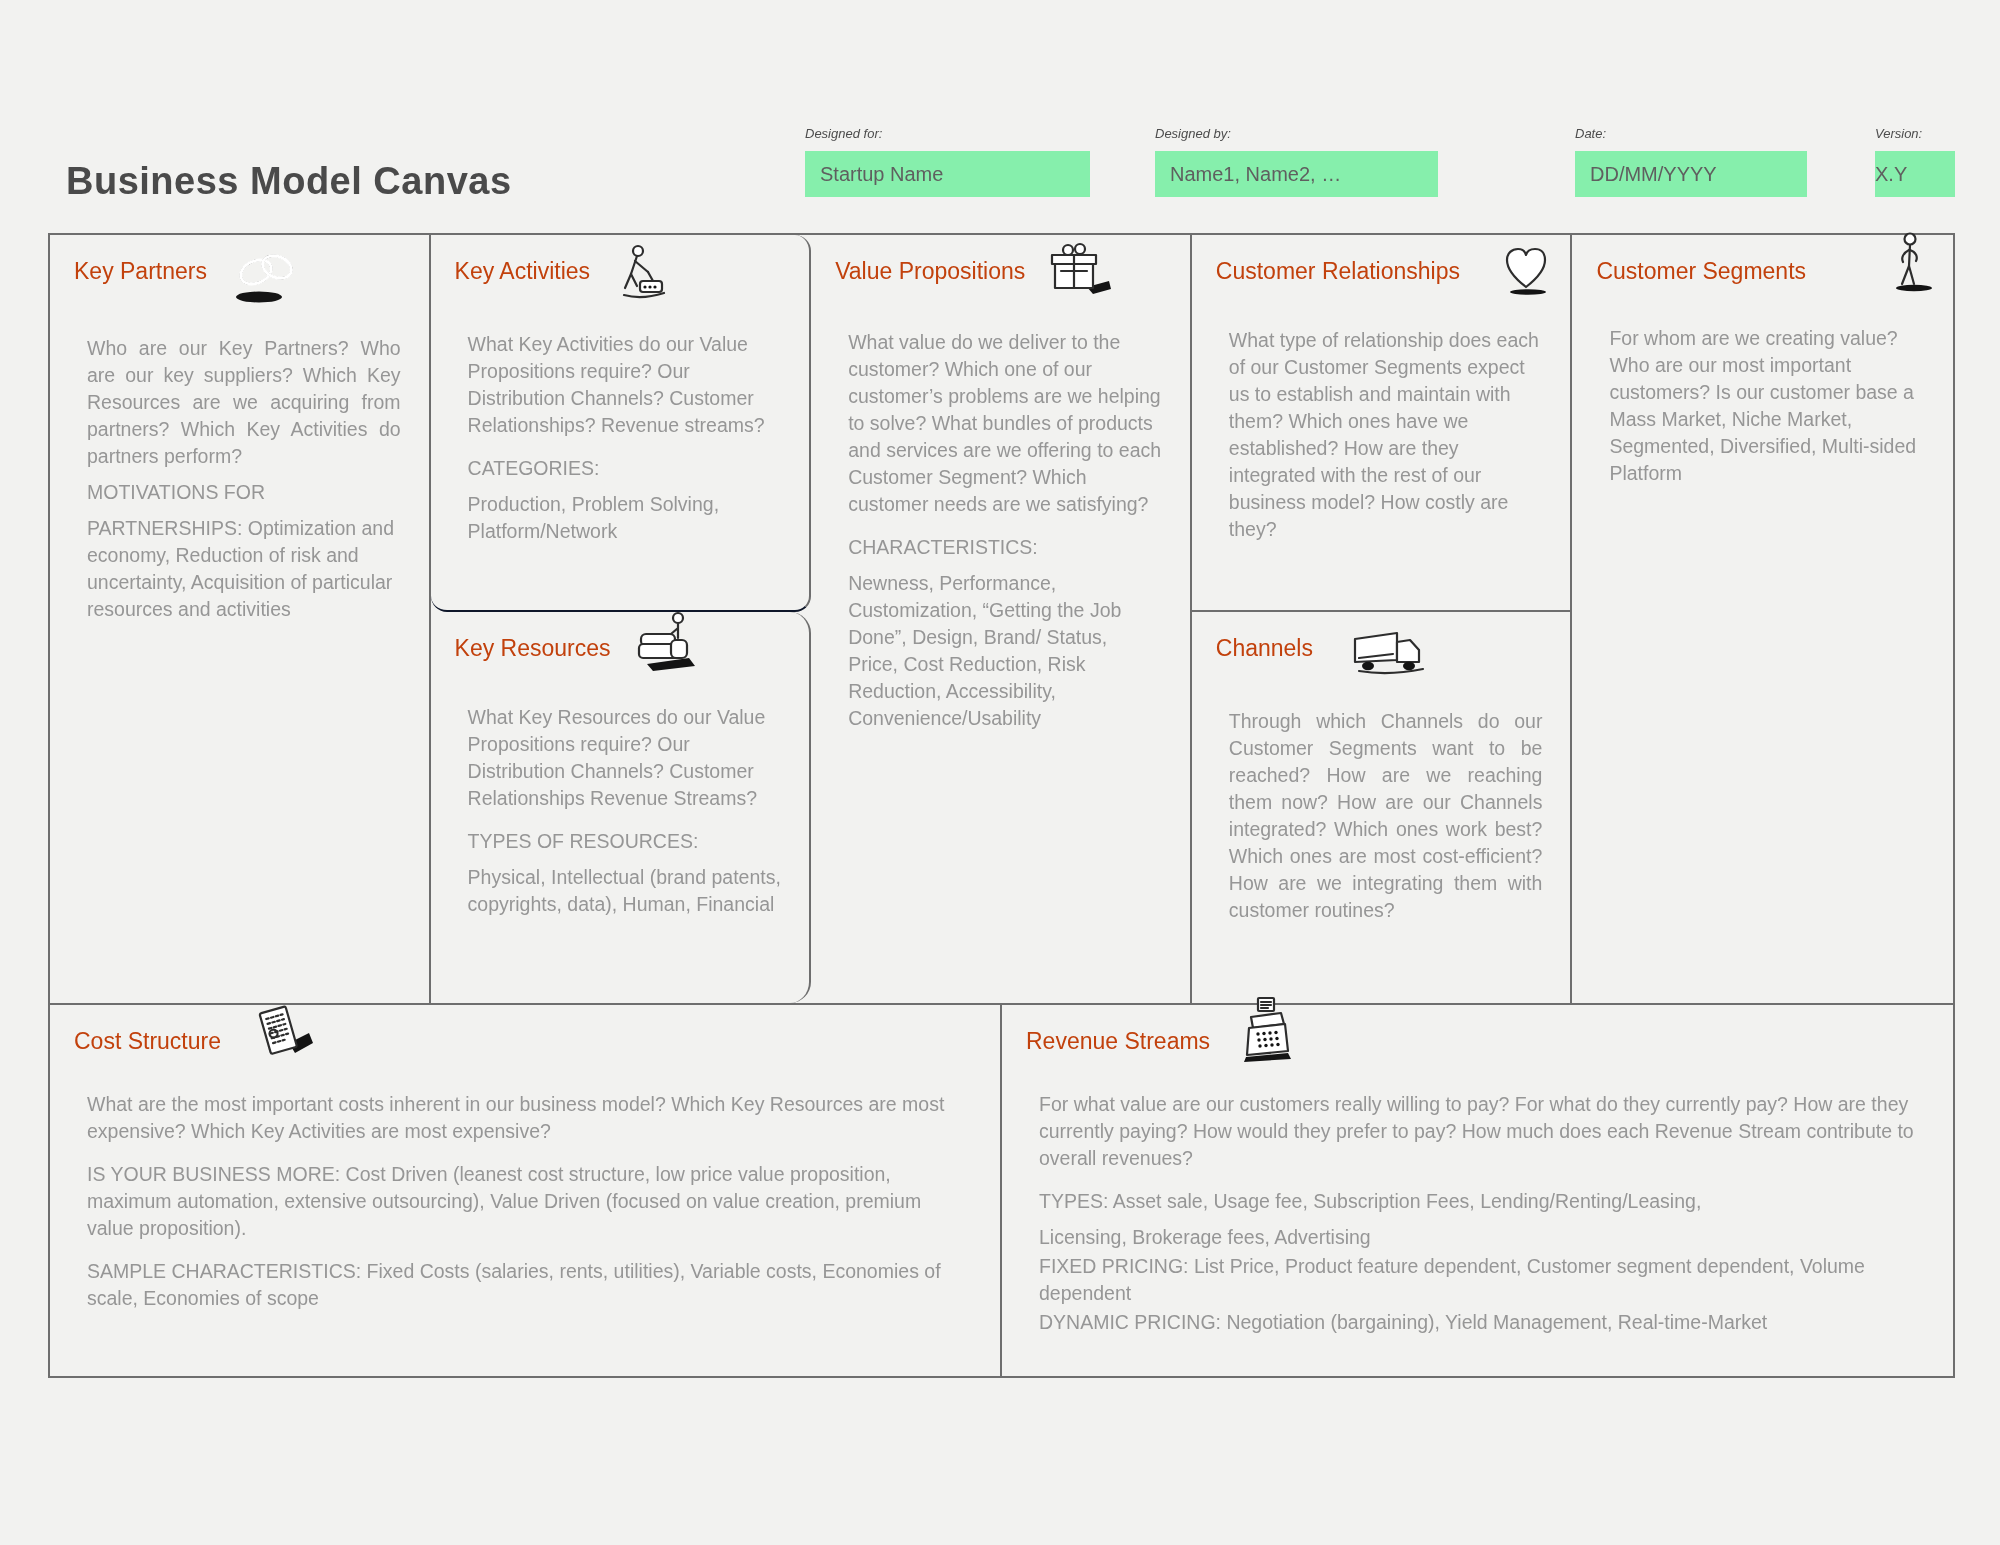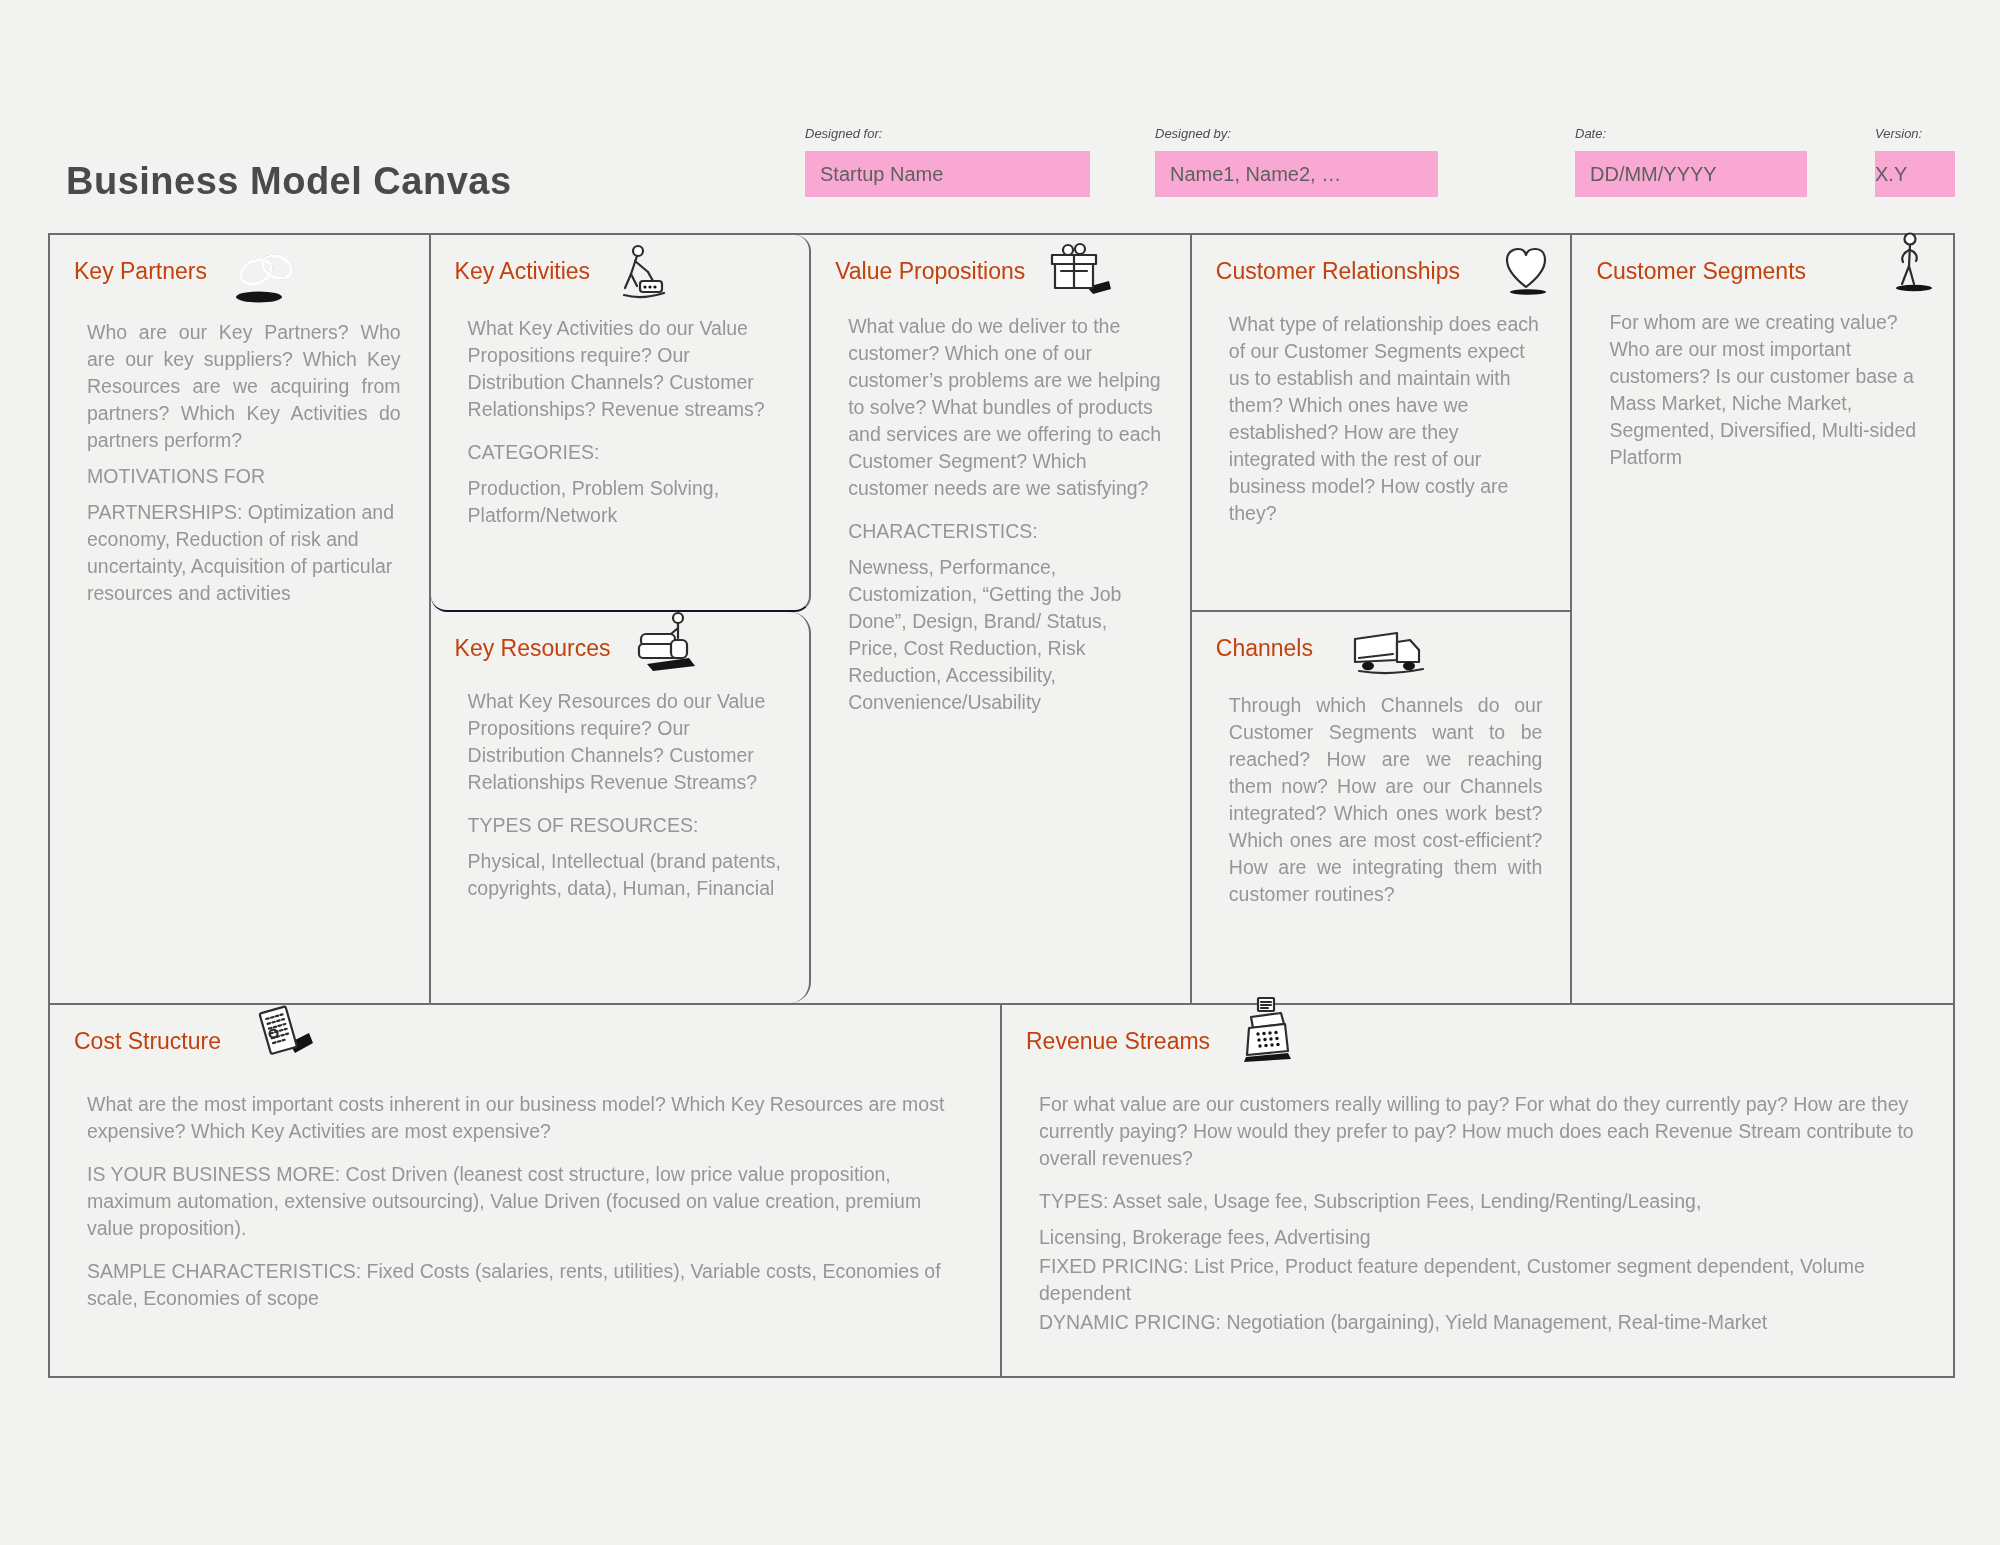--- a/index.html
+++ b/index.html
@@ -12,21 +12,21 @@
     overflow: hidden;
   }
   
   .page-title {
     position: absolute; left: 66px; top: 160px;
     font-size: 38px; font-weight: bold; color: #4a4a4a; letter-spacing: 0.5px;
   }
   .hfield { position: absolute; top: 126px; }
   .hfield .hlabel { font-style: italic; font-size: 13px; color: #4c4c4c; }
   .hfield .hbox {
-    margin-top: 10px; height: 46px; background: #f9a8d4;
+    margin-top: 10px; height: 46px; background: #86efac;
     font-size: 20px; color: #5f5f5f; line-height: 46px; padding-left: 15px;
   }
   .hbox.center { text-align: left; padding-left: 0; }
   .hf-designed-for { left: 805px; width: 285px; }
   .hf-designed-by  { left: 1155px; width: 283px; }
   .hf-date         { left: 1575px; width: 232px; }
   .hf-version      { left: 1875px; width: 80px; }
   
   .canvas {
     position: absolute; left: 48px; top: 233px;
@@ -54,21 +54,21 @@
   .push-right .icon { margin-left: auto; }
   .cell-kp .icon { margin-top: -8px; }
   .cell-ka .icon { margin-top: -14px; }
   .cell-kr .icon { margin-top: -24px; }
   .cell-vp .icon { margin-top: -16px; }
   .cell-cr .icon { margin-top: -12px; margin-right: -6px; }
   .cell-ch .icon { margin-top: -10px; margin-left: 38px; }
   .cell-cs .icon { margin-top: -26px; margin-right: -8px; }
   .cell-cost .icon { margin-top: -26px; margin-left: 28px; }
   .cell-rev .icon  { margin-top: -32px; margin-left: 26px; }
-  .cell-body { margin-top: 10px; }
+  .cell-body { margin-top: 26px; }
   .bottom-row .cell-body { margin-top: 22px; }
   .cell-body p {
     font-size: 19.5px; line-height: 27px; color: #969696;
     padding-left: 13px; padding-right: 2px; margin-bottom: 16px;
   }
   .cell-body p.justify { text-align: justify; }
   .cell-body p.gap-sm { margin-bottom: 9px; }
   .cell-body p.tight  { margin-bottom: 2px; }
   svg .ln { fill: none; stroke: #2d2d2d; stroke-width: 2.2; stroke-linecap: round; stroke-linejoin: round; }
   svg .fw { fill: #ffffff; stroke: #2d2d2d; stroke-width: 2.2; stroke-linejoin: round; }

